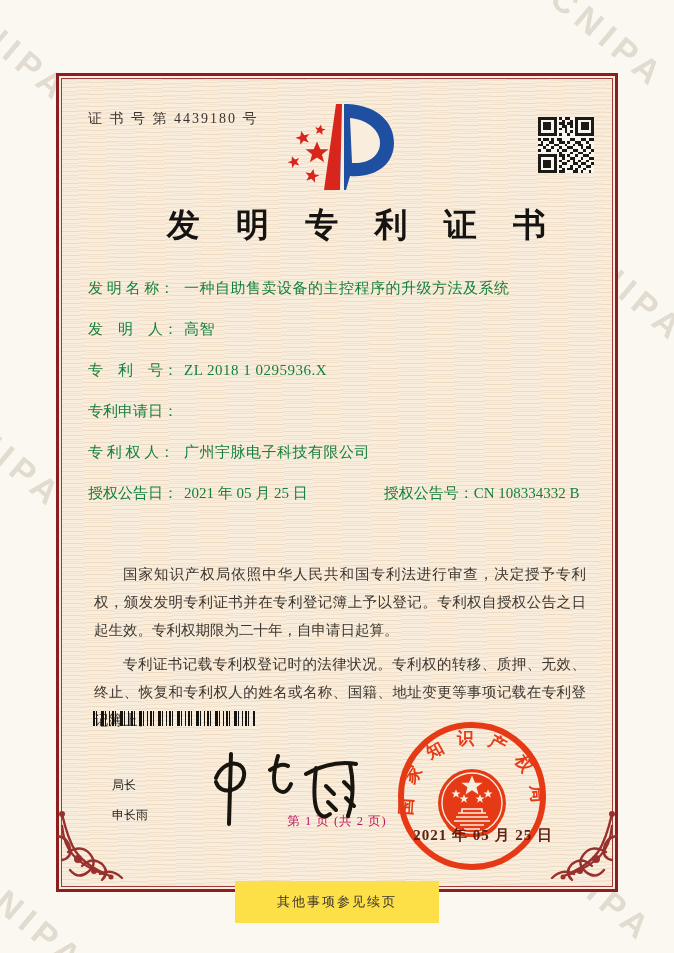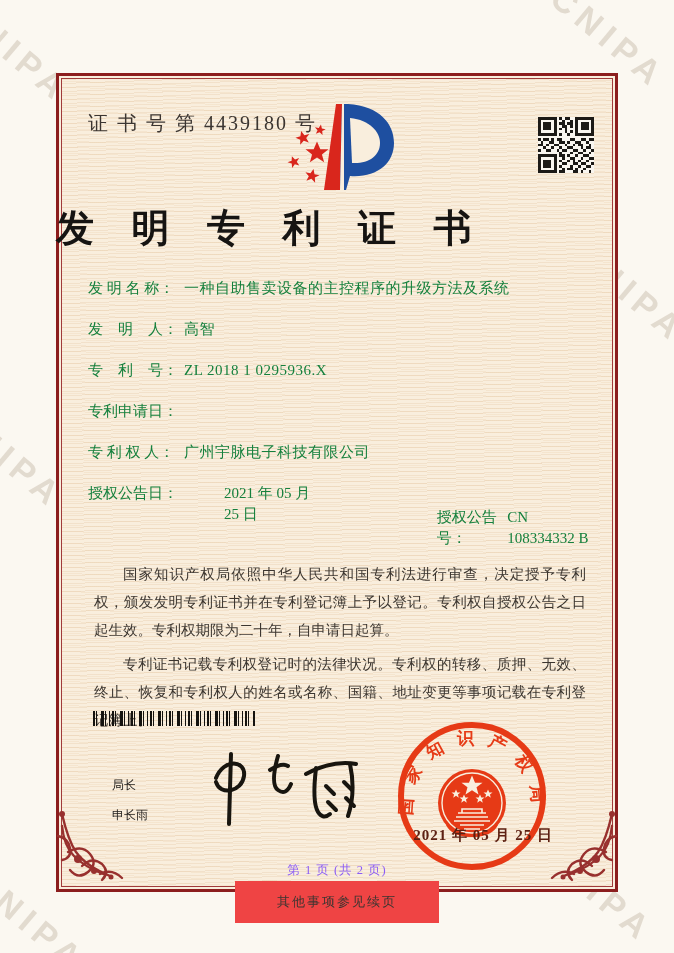--- a/index.html
+++ b/index.html
@@ -27,34 +27,34 @@
   }
   .frame-inner{
     position:absolute;left:2px;top:2px;right:2px;bottom:2px;
     border:1px solid #a03a3a;
     background-image:
       repeating-linear-gradient(178deg, rgba(214,172,126,0.20) 0 1px, rgba(255,255,255,0) 1px 4px),
       repeating-linear-gradient(2deg, rgba(233,203,165,0.25) 0 1px, rgba(255,255,255,0) 1px 6px);
   }
   .corner{z-index:4;pointer-events:none;}
   
-  .cert-no{left:88px;top:110px;z-index:3;font-size:20px;letter-spacing:2px;color:#3b3531;}
+  .cert-no{left:88px;top:110px;z-index:3;font-size:14px;letter-spacing:2px;color:#3b3531;}
   .logo{left:272px;top:100px;z-index:3;}
   .qr{left:538px;top:117px;z-index:3;}
   .title{
-    left:56px;top:203px;width:504px;z-index:3;text-align:left;
-    font-size:38px;font-weight:700;letter-spacing:14px;color:#161412;
+    left:56px;top:203px;width:504px;z-index:3;text-align:right;
+    font-size:33px;font-weight:700;letter-spacing:14px;color:#161412;
   }
   
   .fields{left:88px;top:278px;width:502px;z-index:3;font-size:15px;color:#15803d;}
   .frow{display:flex;margin-bottom:20px;line-height:21px;}
   .flabel{flex:0 0 96px;white-space:nowrap;}
   .fvalue{flex:1;letter-spacing:0.5px;}
-  .grant-row{display:flex;line-height:21px;gap:40px;}
-  .grant-right{margin-left:76px;display:flex;margin-top:24px;}
+  .grant-row{display:flex;line-height:21px;}
+  .grant-right{margin-left:76px;display:flex;}
   
   .paras{left:88px;top:554px;width:504px;z-index:3;font-size:14.5px;line-height:28px;color:#3b352f;text-align:justify;}
   .paras p{margin:6px;text-indent:2em;}
   
   .barcode{
     left:93px;top:711px;width:162px;height:15px;z-index:3;
     background:repeating-linear-gradient(90deg,
       #15130f 0 2px, transparent 2px 3px,
       #15130f 3px 4px, transparent 4px 8px,
       #15130f 8px 11px, transparent 11px 12px,
@@ -65,23 +65,23 @@
   .signer{left:112px;top:770px;z-index:3;font-family:"Liberation Sans","DejaVu Sans",sans-serif;
     font-size:12px;color:#1c1a18;line-height:30px;}
   .signature{left:198px;top:748px;z-index:4;}
   
   .seal{left:394px;top:718px;width:156px;height:156px;z-index:3;}
   .seal-date{
     left:408px;top:826px;width:150px;z-index:4;text-align:center;
     font-size:15px;font-weight:700;letter-spacing:1px;color:#5d2012;
   }
   
-  .page-info{left:56px;top:862px;width:562px;z-index:3;text-align:center;font-size:12.5px;color:#8b5cf6;letter-spacing:1px;}
+  .page-info{left:56px;top:813px;width:562px;z-index:3;text-align:center;font-size:12.5px;color:#be185d;letter-spacing:1px;}
   .footer-note{
-    left:235px;top:881px;width:204px;height:42px;z-index:3;background:#ef4444;
+    left:235px;top:881px;width:204px;height:42px;z-index:3;background:#fde047;
     display:flex;align-items:center;justify-content:center;
     font-size:13px;letter-spacing:2px;color:#3b3531;
   }
 </style>
 </head>
 <body>
 
 <span class="wm" style="left:-28px;top:-8px">CNIPA</span>
 <span class="wm" style="left:568px;top:-22px">CNIPA</span>
 <span class="wm" style="left:388px;top:108px">CNIPA</span>

